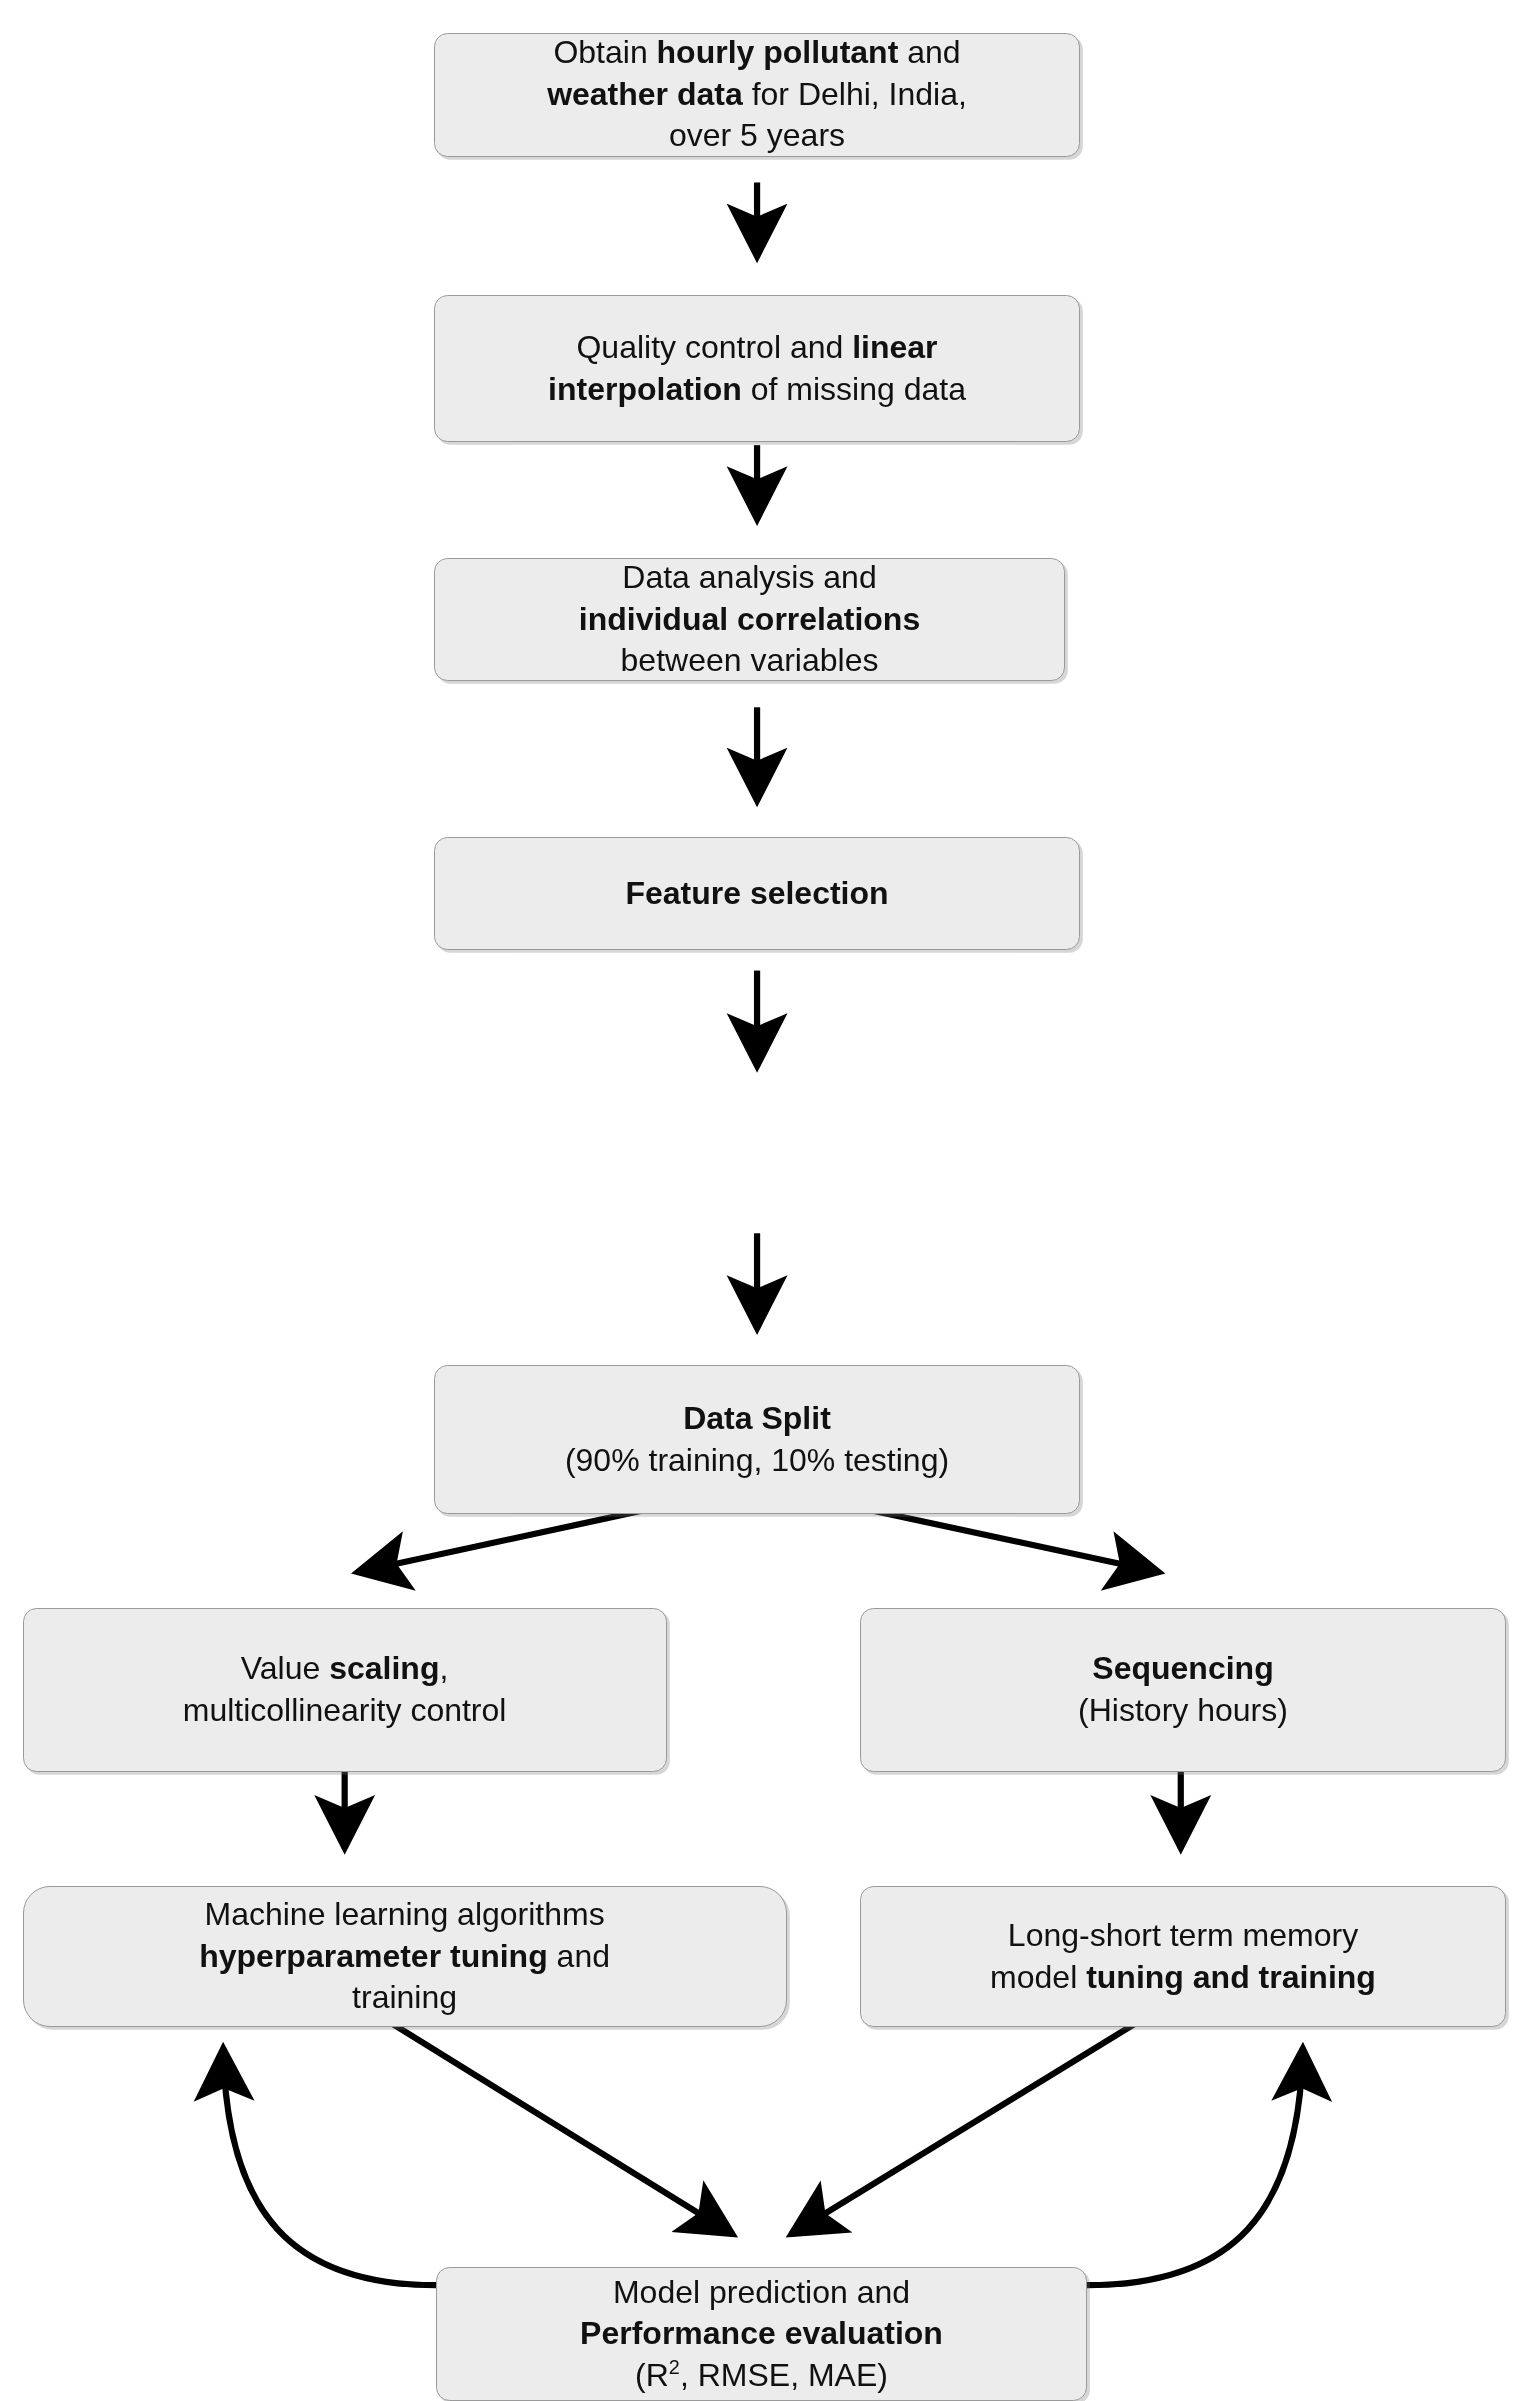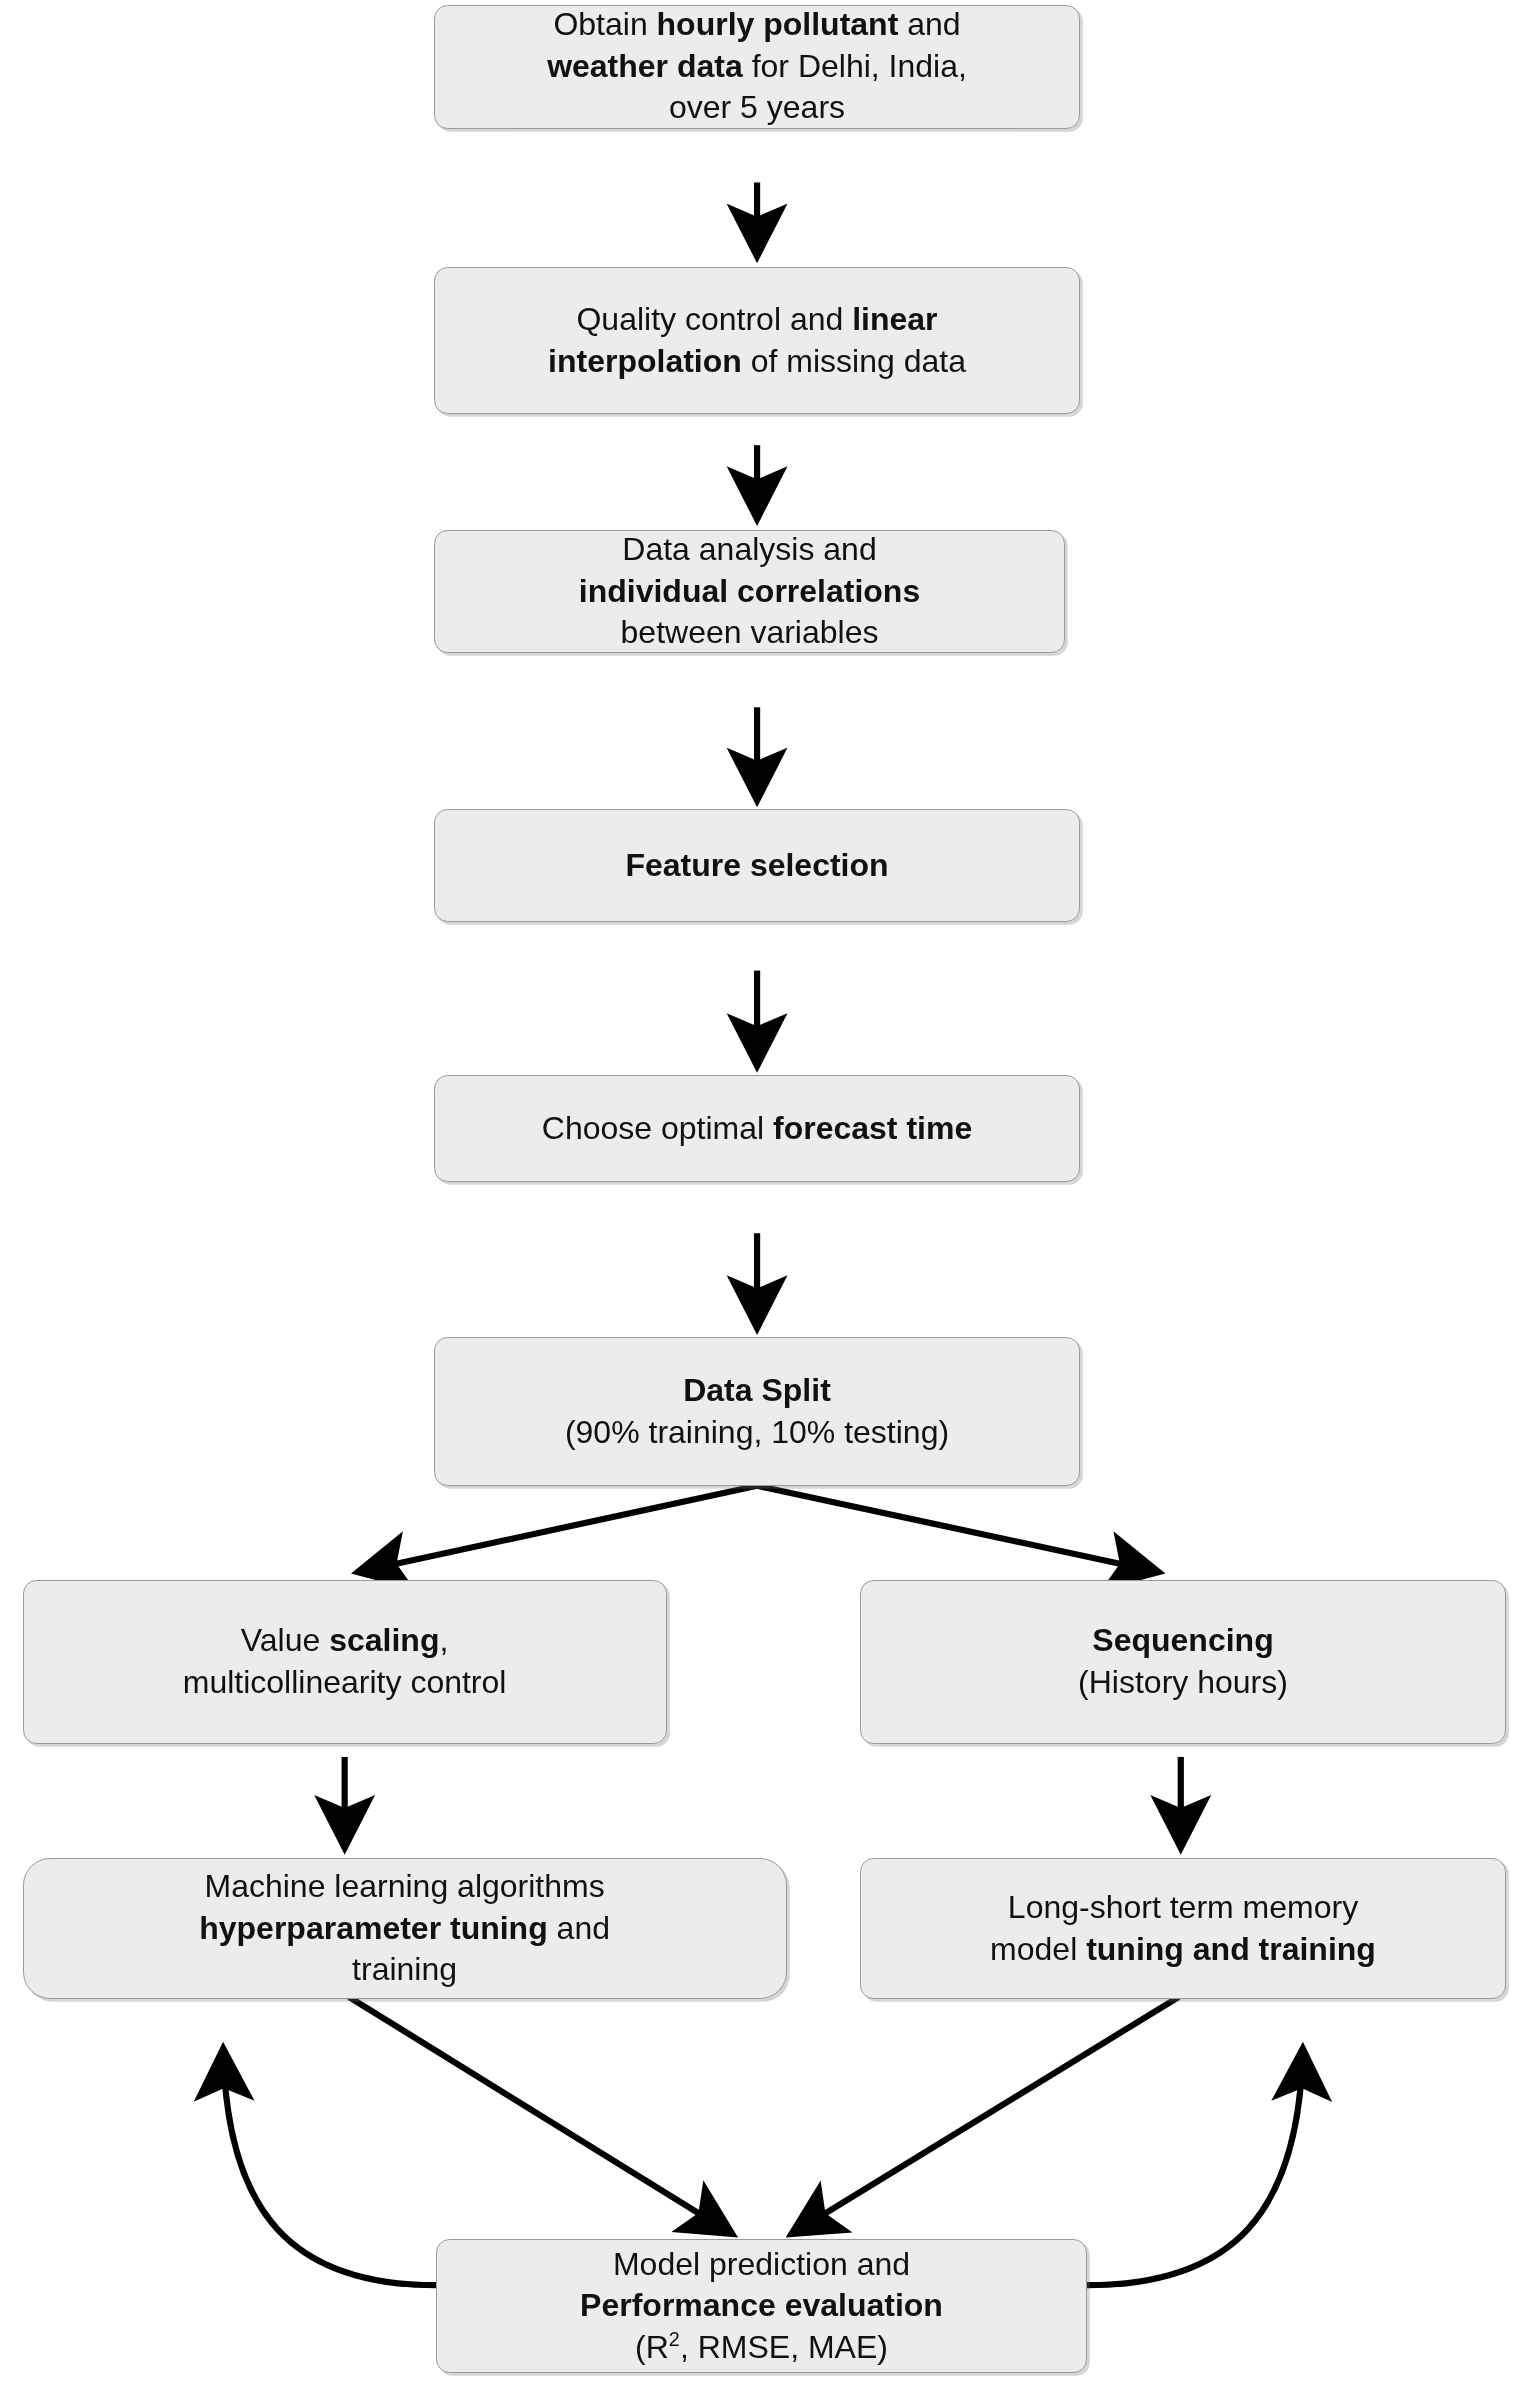--- a/index.html
+++ b/index.html
@@ -15,20 +15,21 @@
     display:flex;
     align-items:center;
     justify-content:center;
     text-align:center;
     color:#111111;
     font-family:"Liberation Sans",sans-serif;
     font-size:32px;
     line-height:1.30;
     padding:3.4px 14.7px;
     box-shadow:2.8px 2.8px 0 rgba(120,120,120,0.30);
+    margin-top:28px;
   }
   .node .txt{display:block;width:100%;}
   .node b{font-weight:bold;}
 </style>
 </head>
 <body>
 
 <div id="stage">
 
   <svg id="wires" viewBox="0 0 2701 4250">
@@ -80,25 +81,20 @@
         <span style="display: block;"><span>between variables</span></span>
       </span>
   </div>
 
   <div class="node" style="left:434px;top:809px;width:646px;height:113px;">
     <span class="txt">
         <span style="display: block;"><b>Feature selection</b></span>
       </span>
   </div>
 
-  <div class="node" style="left:434px;top:1075px;width:646px;height:107px;">
-    <span class="txt">
-        <span style="display: block;"><span>Choose optimal </span><b>forecast time</b></span>
-      </span>
-  </div>
 
   <div class="node" style="left:434px;top:1337px;width:646px;height:149px;">
     <span class="txt">
         <span style="display: block;"><b>Data Split</b></span>
         <span style="display: block;"><span>(90% training, 10% testing)</span></span>
       </span>
   </div>
 
   <div class="node" style="left:22.6px;top:1580px;width:644px;height:164px;">
     <span class="txt">

